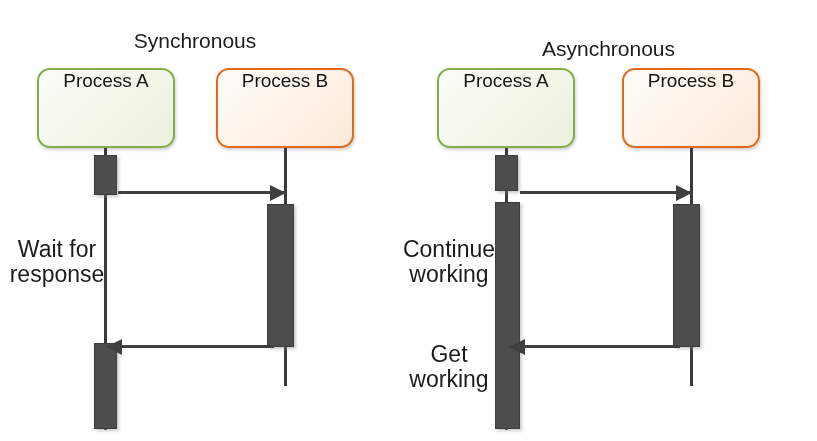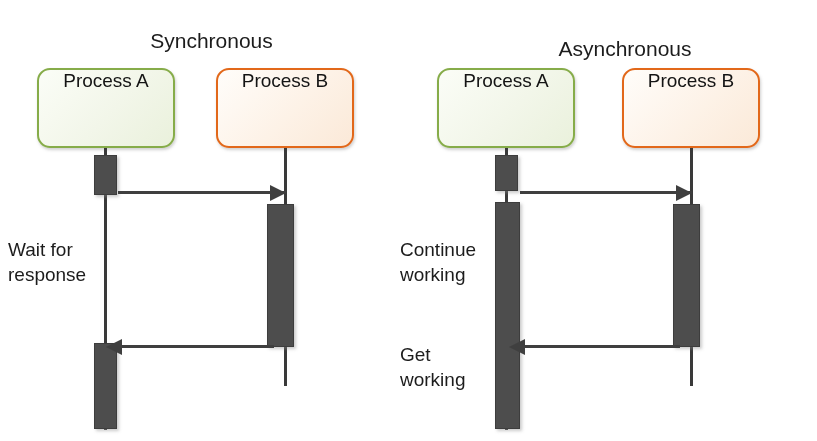--- a/index.html
+++ b/index.html
@@ -19,21 +19,20 @@
     width: 817px;
     height: 441px;
     background: #ffffff;
   }
 
   
   .panel {
     position: absolute;
     top: 0;
     height: 441px;
-    padding-left: 33px;
   }
   #panel-sync  { left: 0px;   width: 400px; }
   #panel-async { left: 400px; width: 417px; }
 
   
   .panel-title {
     position: absolute;
     top: 28px;
     width: 100%;
     text-align: center;
@@ -104,22 +103,22 @@
     height: 0;
     border-top: 8px solid transparent;
     border-bottom: 8px solid transparent;
   }
   .arrow-head.right { border-left: 16px solid #3f3f3f; }
   .arrow-head.left  { border-right: 16px solid #3f3f3f; }
 
   
   .note {
     position: absolute;
-    text-align: left;
-    font-size: 19px;
+    text-align: center;
+    font-size: 23px;
     line-height: 25px;
     color: #1c1c1c;
     white-space: pre-line;
   }
 </style>
 </head>
 <body>
 
 <div class="canvas">
 

